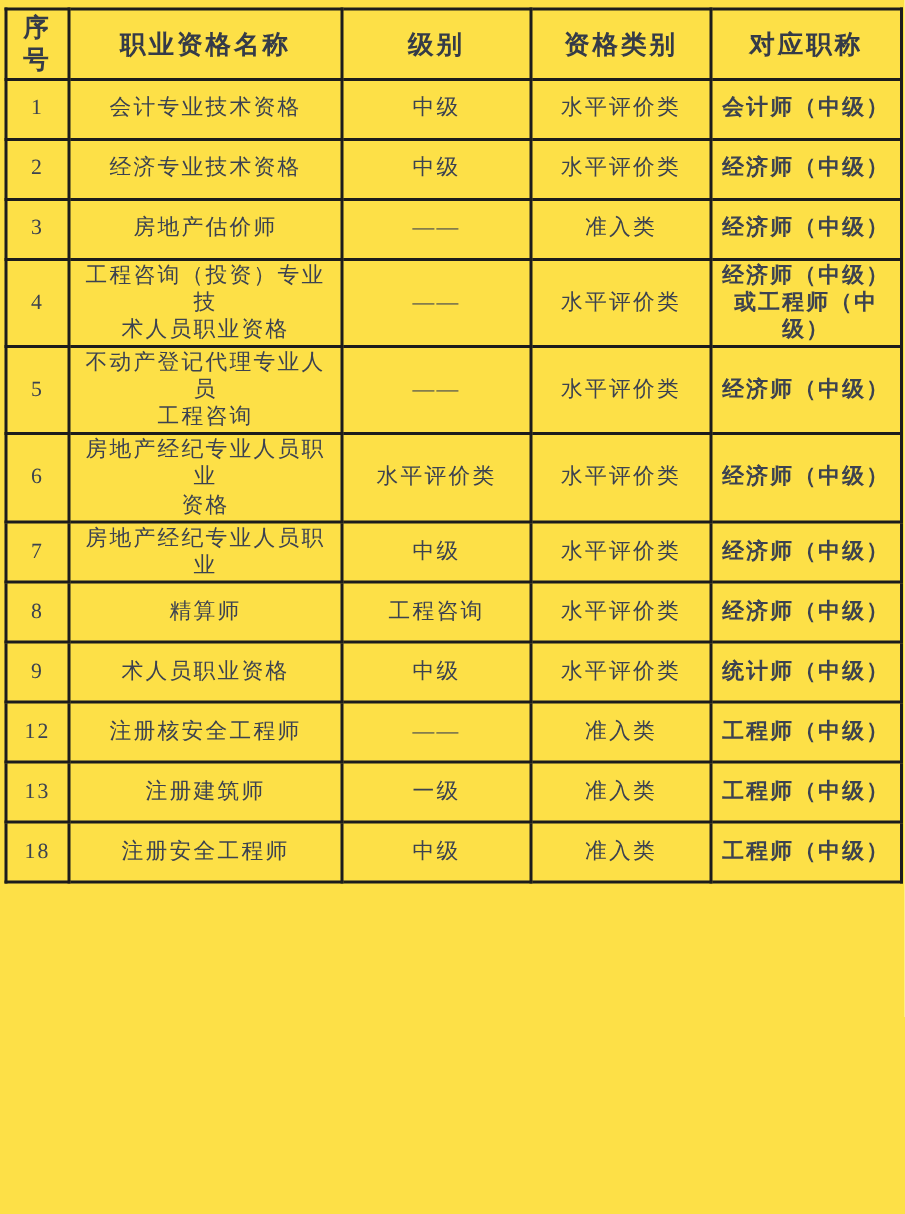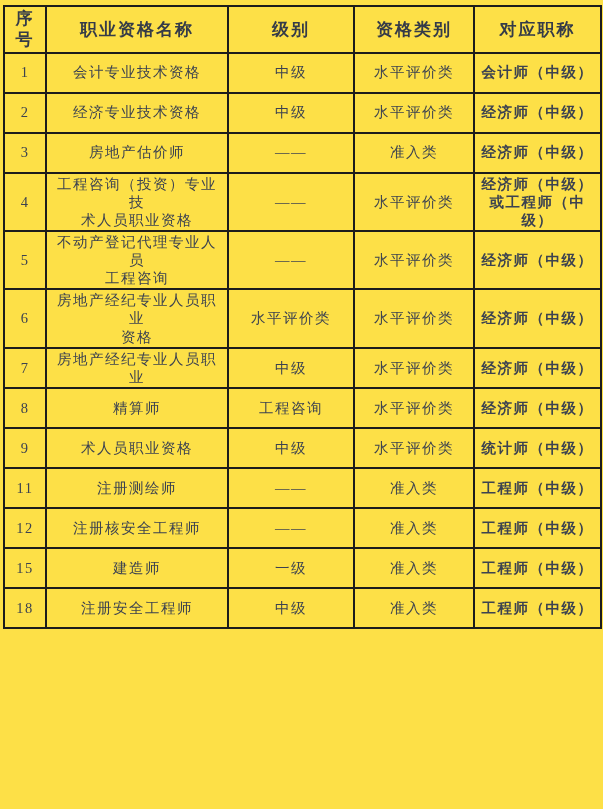--- a/index.html
+++ b/index.html
@@ -156,45 +156,38 @@
 
   <tr>
     <td class="cell-no">9</td>
     <td class="cell-name">术人员职业资格</td>
     <td class="cell-level">中级</td>
     <td class="cell-category">水平评价类</td>
     <td class="cell-title">统计师（中级）</td>
   </tr>
 
 
-  <tr>
-    <td class="cell-no">11</td>
-    <td class="cell-name">注册测绘师</td>
-    <td class="cell-level">——</td>
-    <td class="cell-category">准入类</td>
-    <td class="cell-title">工程师（中级）</td>
-  </tr>
 
   <tr>
     <td class="cell-no">12</td>
     <td class="cell-name">注册核安全工程师</td>
     <td class="cell-level">——</td>
     <td class="cell-category">准入类</td>
     <td class="cell-title">工程师（中级）</td>
   </tr>
 
-
-
   <tr>
-    <td class="cell-no">15</td>
-    <td class="cell-name">建造师</td>
+    <td class="cell-no">13</td>
+    <td class="cell-name">注册建筑师</td>
     <td class="cell-level">一级</td>
     <td class="cell-category">准入类</td>
     <td class="cell-title">工程师（中级）</td>
   </tr>
+
+
 
 
 
   <tr>
     <td class="cell-no">18</td>
     <td class="cell-name">注册安全工程师</td>
     <td class="cell-level">中级</td>
     <td class="cell-category">准入类</td>
     <td class="cell-title">工程师（中级）</td>
   </tr>

